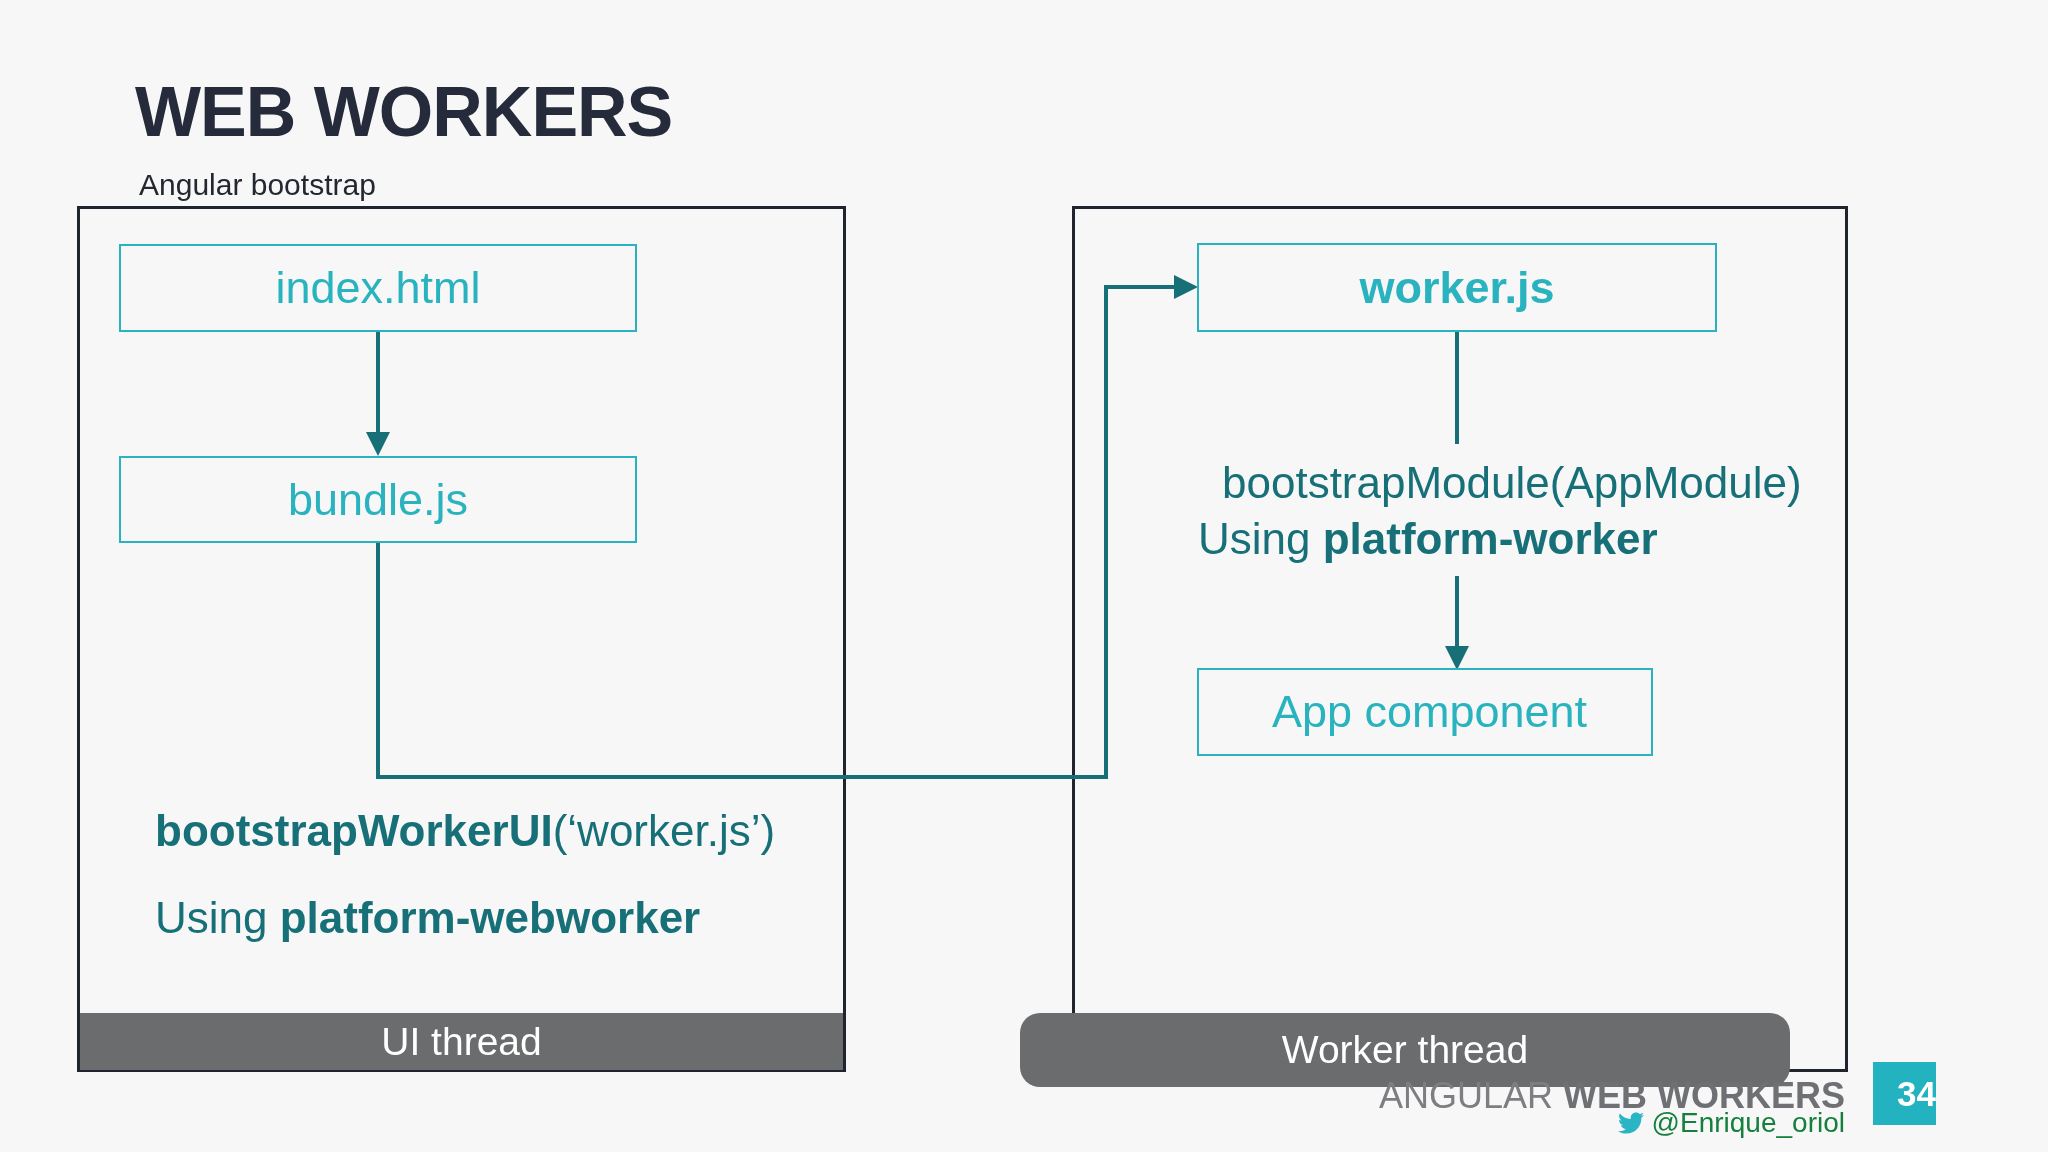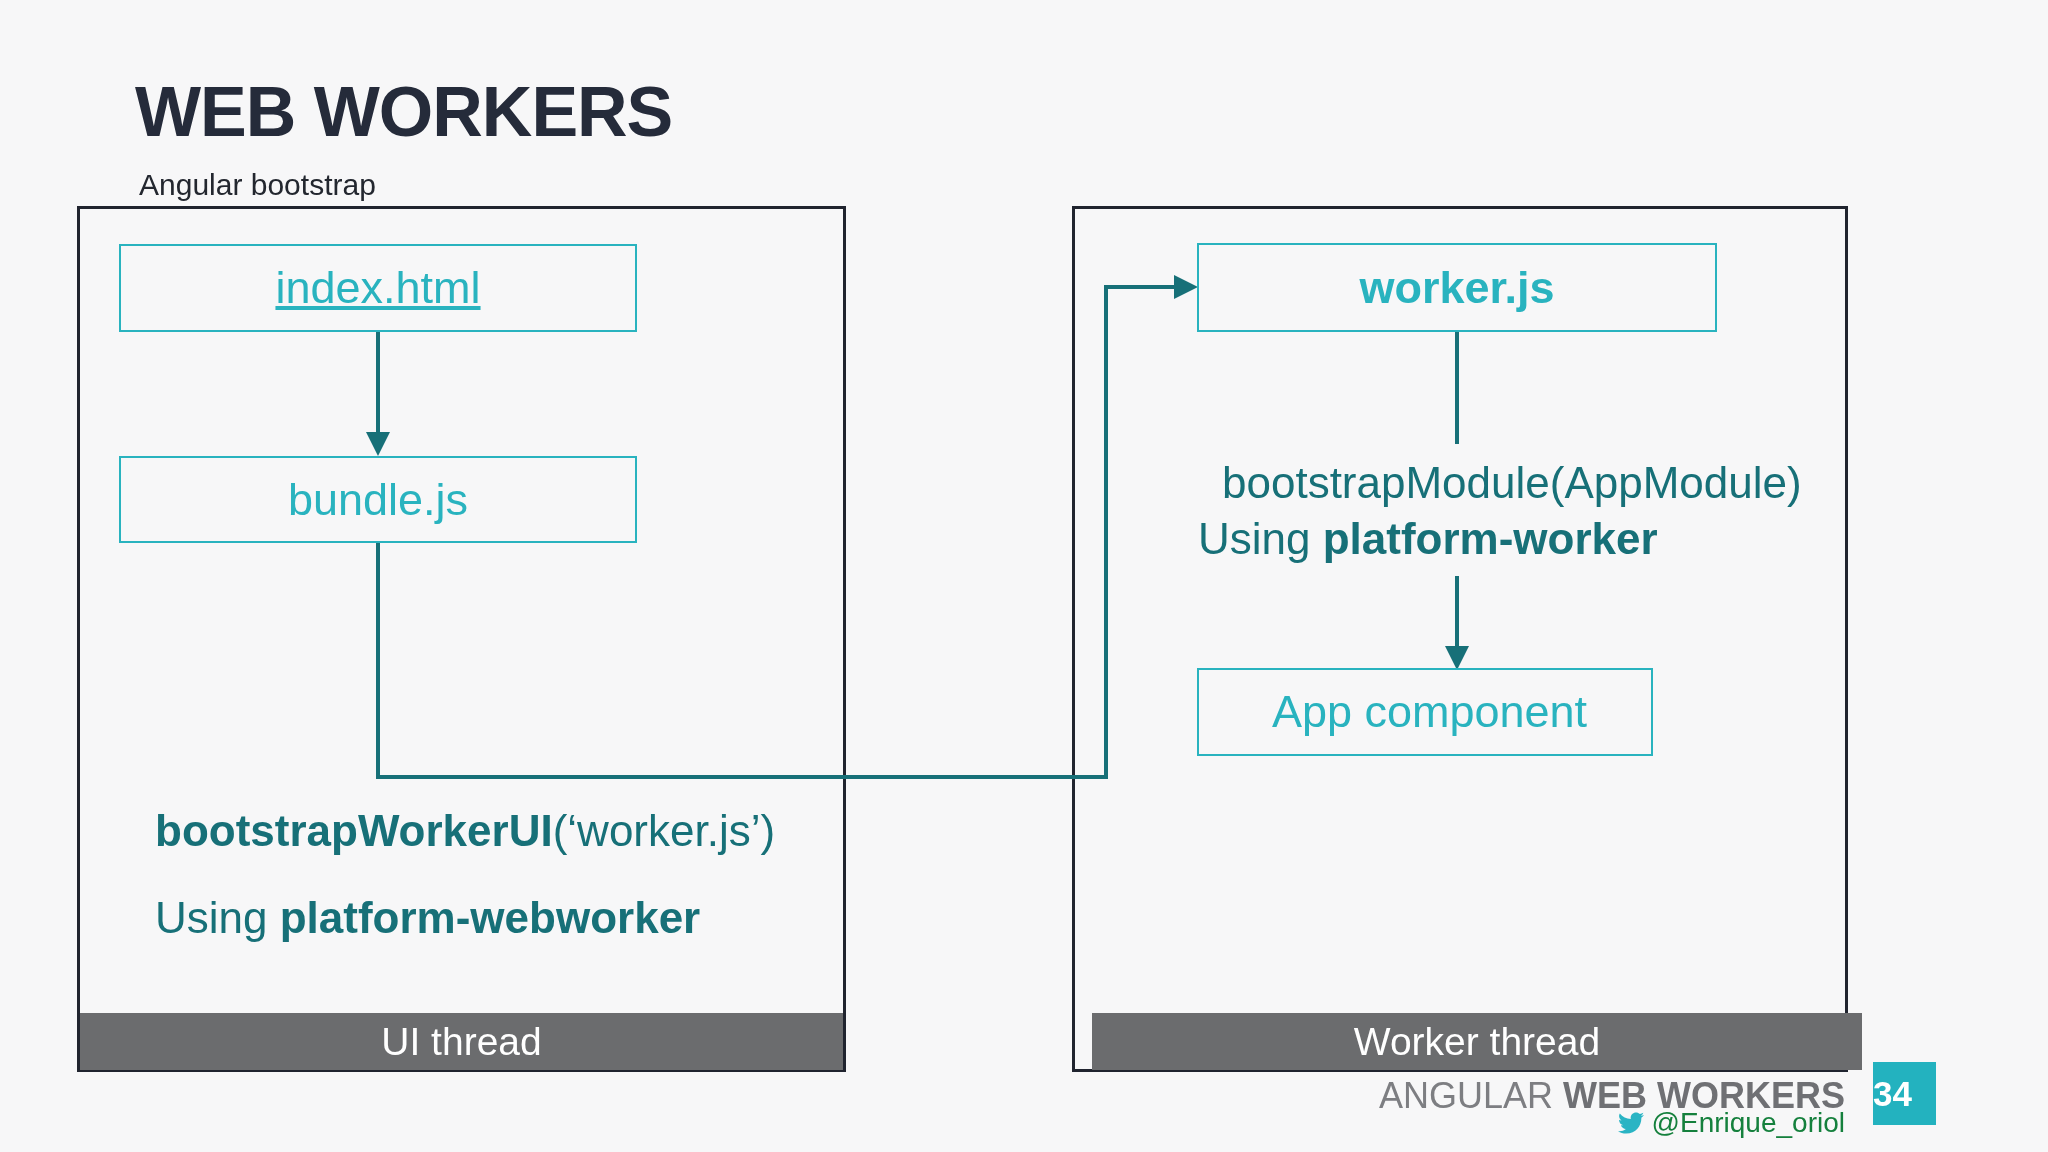--- a/index.html
+++ b/index.html
@@ -35,21 +35,21 @@
   .panel-left  { left: 77px;   top: 206px; width: 769px; height: 866px; }
   .panel-right { left: 1072px; top: 206px; width: 776px; height: 866px; }
 
   .node {
     border: 2px solid #29b3bf;
     box-sizing: border-box;
     display: flex; align-items: center; justify-content: center;
     color: #29b3bf; font-size: 45px;
     background: #f7f7f8;
   }
-  .node-index  { left: 119px;  top: 244px; width: 518px; height: 88px; text-decoration: underline; }
+  .node-index  { left: 119px;  top: 244px; width: 518px; height: 88px; }
   .node-bundle { left: 119px;  top: 456px; width: 518px; height: 87px; }
   .node-worker { left: 1197px; top: 243px; width: 520px; height: 89px; font-weight: 700; }
   .node-app    { left: 1197px; top: 668px; width: 456px; height: 88px; padding-left: 9px; }
 
   .line { background: #177078; }
 
   
   .arrow-down {
     width: 0; height: 0;
     border-left: 12px solid transparent;
@@ -70,36 +70,36 @@
     color: #177078; font-size: 44px; font-weight: 400; white-space: nowrap;
   }
   .code-line b, .annotation b { font-weight: 700; }
 
   .thread-bar {
     background: #6b6c6e;
     display: flex; align-items: center; justify-content: center;
     color: #ffffff; font-size: 39px;
   }
   .bar-left  { left: 80px;   top: 1013px; width: 763px; height: 57px; }
-  .bar-right { left: 1092px; top: 1013px; width: 770px; height: 57px; }
+  .bar-right { left: 1020px; top: 1013px; width: 770px; height: 74px; border-radius: 20px; }
 
   .footer-brand {
     top: 1075px; right: 203px;
     font-size: 36px; color: #7d7e82; white-space: nowrap;
   }
   .footer-brand .bold { font-weight: 700; color: #6f7074; }
   .footer-twitter {
     top: 1107px; right: 203px;
     font-size: 28px; color: #15803d; white-space: nowrap;
     display: flex; align-items: center; gap: 8px;
   }
   .page-badge {
     left: 1873px; top: 1062px; width: 63px; height: 63px;
     background: #23b2bf;
-    display: flex; align-items: center; justify-content: flex-start;
+    display: flex; align-items: center; justify-content: flex-end;
     color: #ffffff; font-size: 35px; font-weight: 700;
   }
 </style>
 </head>
 <body>
 
 <div class="slide">
 
   <div class="abs page-title">WEB WORKERS</div>
   <div class="abs page-subtitle">Angular bootstrap</div>

